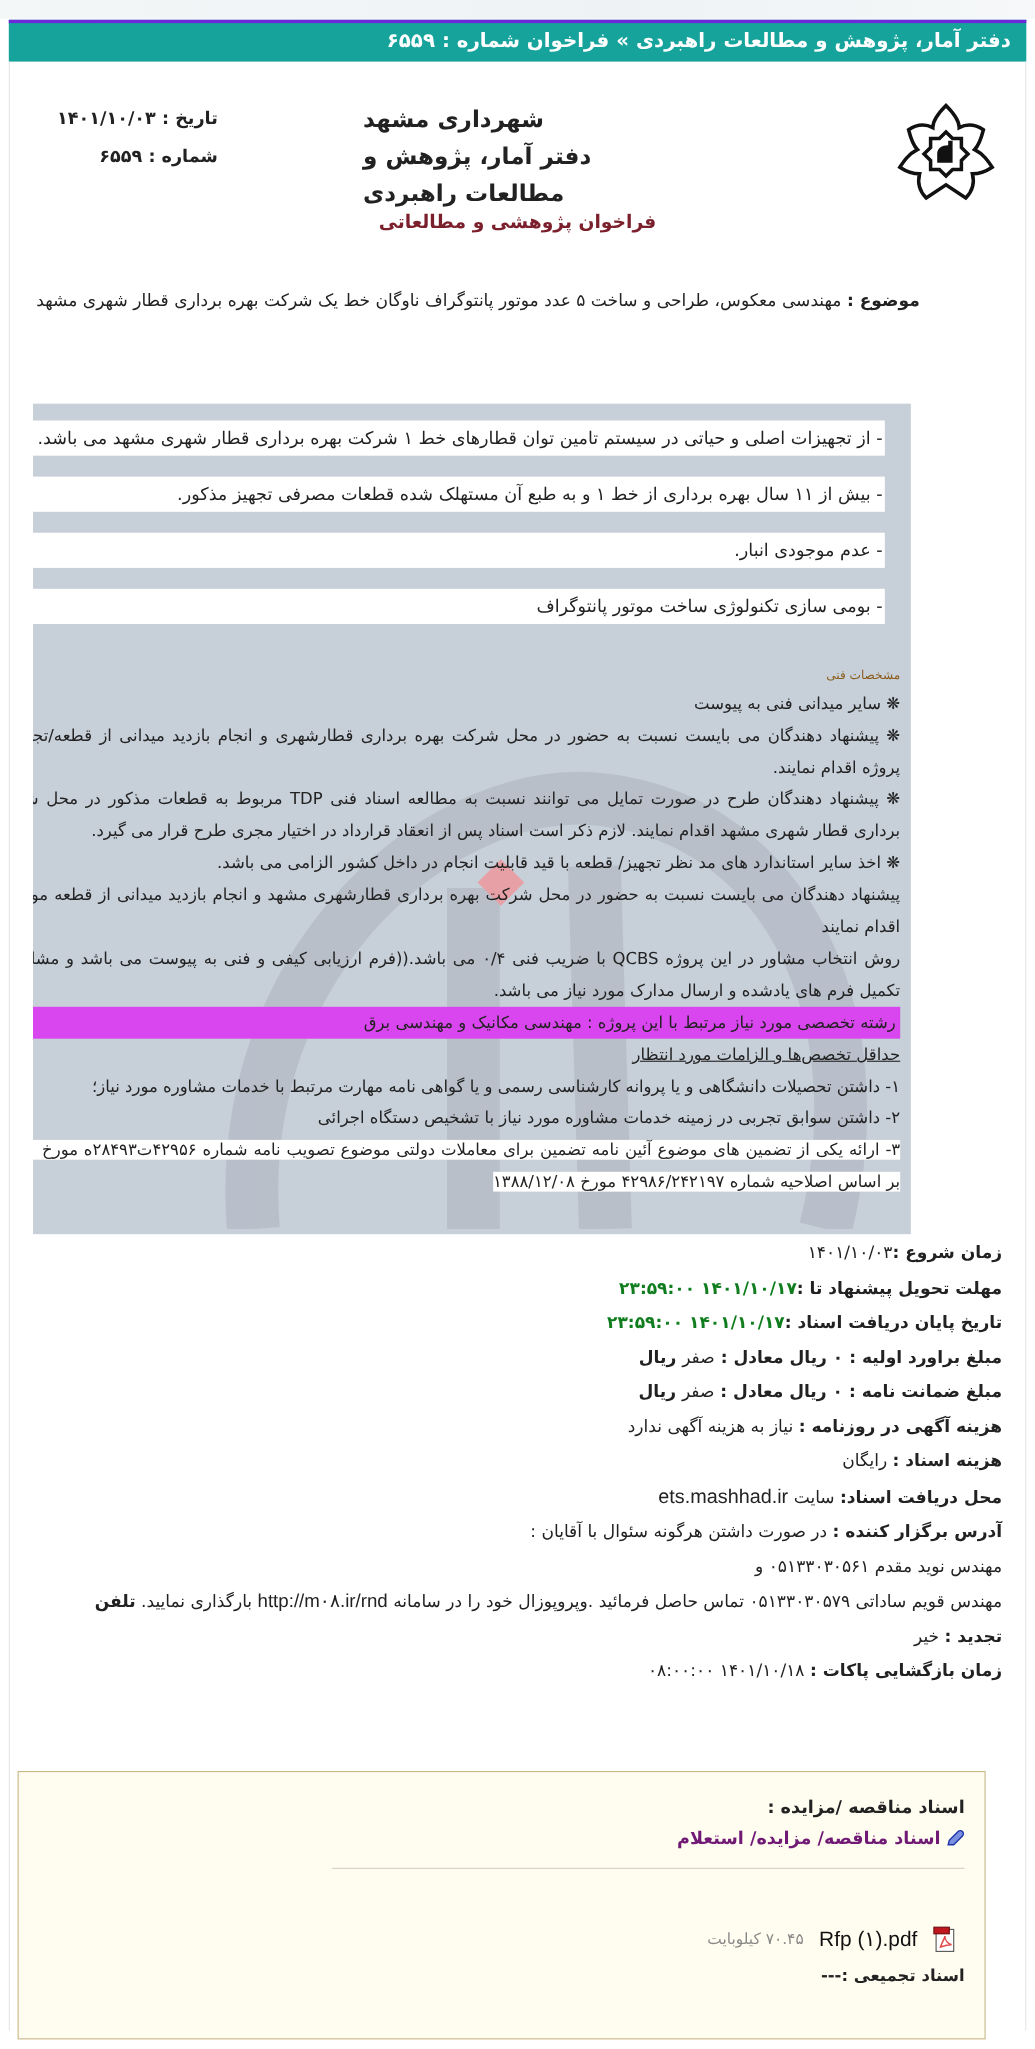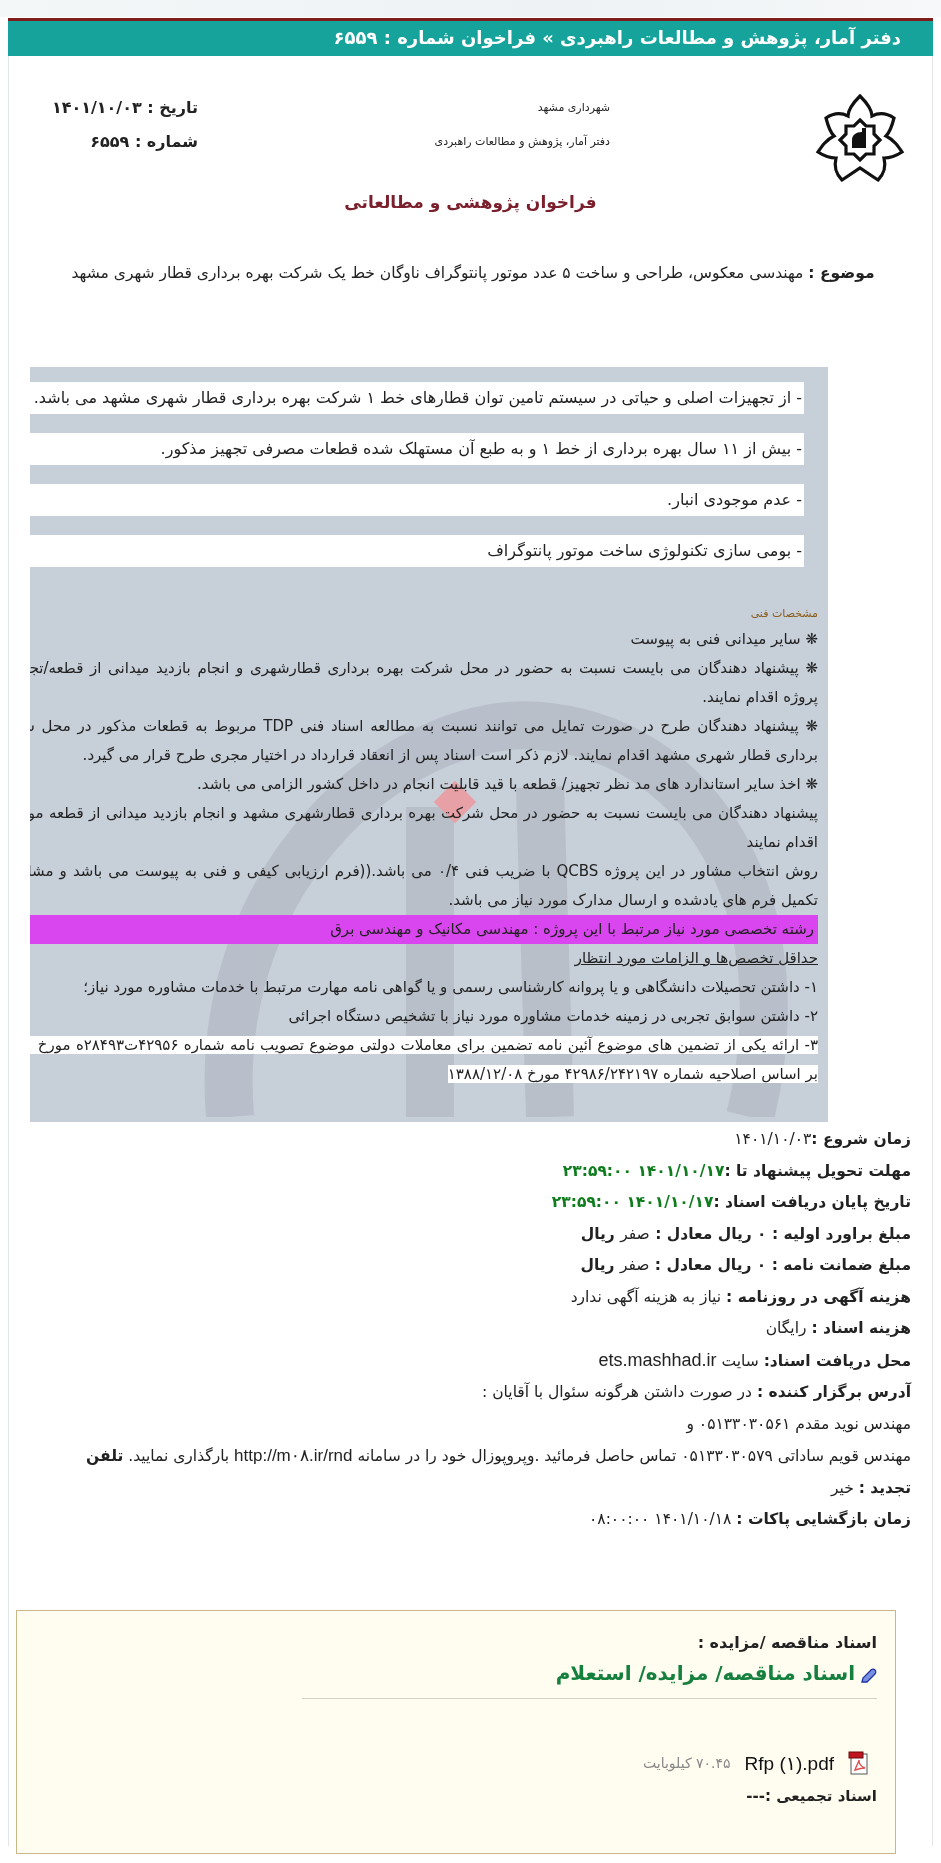--- a/index.html
+++ b/index.html
@@ -7,48 +7,48 @@
       width: 941px; height: 1863px; background: #ffffff;
       font-family: "DejaVu Sans", "Liberation Sans", sans-serif;
       color: #222; position: relative; overflow: hidden;
     }
     .top-strip {
       position: absolute; left: 0; top: 0; width: 941px; height: 17px;
       background: linear-gradient(90deg, #f4f7f8 0%, #eef2f4 60%, #f6f8f9 100%);
     }
     .title-bar {
       position: absolute; left: 8px; top: 18px; width: 925px; height: 38px;
-      background: #16a39c; border-top: 3px solid #7f1d1d; box-sizing: border-box;
+      background: #16a39c; border-top: 3px solid #6d28d9; box-sizing: border-box;
       direction: rtl; color: #fff; font-weight: bold; font-size: 18px;
-      line-height: 34px; padding-right: 32px;
+      line-height: 34px; padding-right: 14px;
     }
     .frame {
       position: absolute; left: 8px; top: 56px; width: 925px; height: 1790px;
       border-left: 1px solid #e2e6e8; border-right: 1px solid #e2e6e8;
       box-sizing: border-box;
     }
     .header {
       position: absolute; left: 30px; top: 85px; width: 880px; height: 110px; direction: rtl;
     }
     .logo { position: absolute; right: 0; top: 5px; width: 100px; height: 100px; }
     .org {
-      position: absolute; right: 300px; top: 6px; text-align: right; width: 280px;
-      font-weight: normal; font-size: 11px; line-height: 34px;
+      position: absolute; right: 300px; top: 6px; text-align: left; width: 280px;
+      font-weight: bold; font-size: 21px; line-height: 34px;
     }
     .meta {
       position: absolute; left: 8px; top: 6px; text-align: right;
       font-weight: bold; font-size: 16px; line-height: 34px; width: 160px;
     }
     .call-title {
       position: absolute; left: 0; top: 192px; width: 941px; text-align: center;
       color: #7a1f2b; font-weight: bold; font-size: 17px; direction: rtl;
     }
     .subject {
       position: absolute; right: 28px; top: 264px; direction: rtl; font-size: 15.5px;
-      width: 880px; text-align: center;
+      width: 880px; text-align: left;
     }
     .subject b { font-weight: bold; }
     .gray-box {
       position: absolute; left: 30px; top: 367px; width: 798px; height: 755px;
       background: #c7cfd9; direction: rtl; overflow: hidden;
     }
     .watermark {
       position: absolute; left: 80px; top: 300px; width: 680px; height: 450px;
       pointer-events: none;
     }
@@ -78,22 +78,22 @@
     }
     .details .row { white-space: nowrap; }
     .details b { font-weight: bold; }
     .green { color: #0f7d1e; font-weight: bold; }
     .docs-box {
       position: absolute; left: 16px; top: 1610px; width: 880px; height: 244px;
       background: #fffdf0; border: 1px solid #c9b78a; direction: rtl; box-sizing: border-box;
     }
     .docs-title { position: absolute; right: 18px; top: 22px; font-weight: bold; font-size: 16px; }
     .docs-link {
-      position: absolute; right: 18px; top: 50px; color: #15803d; font-weight: bold;
-      font-size: 20px; display: flex; align-items: flex-end; gap: 4px; cursor: pointer;
+      position: absolute; right: 18px; top: 50px; color: #701a75; font-weight: bold;
+      font-size: 16px; display: flex; align-items: flex-end; gap: 4px; cursor: pointer;
     }
     .docs-sep {
       position: absolute; right: 18px; top: 87px; width: 575px; height: 1px; background: #d5d0c0;
     }
     .file-row {
       position: absolute; right: 25px; top: 140px; display: flex; align-items: center;
       gap: 14px; font-size: 16px;
     }
     .file-name { color: #111; font-family: "Liberation Sans", sans-serif; font-size: 19px; }
     .file-size { color: #888; font-size: 14px; }

